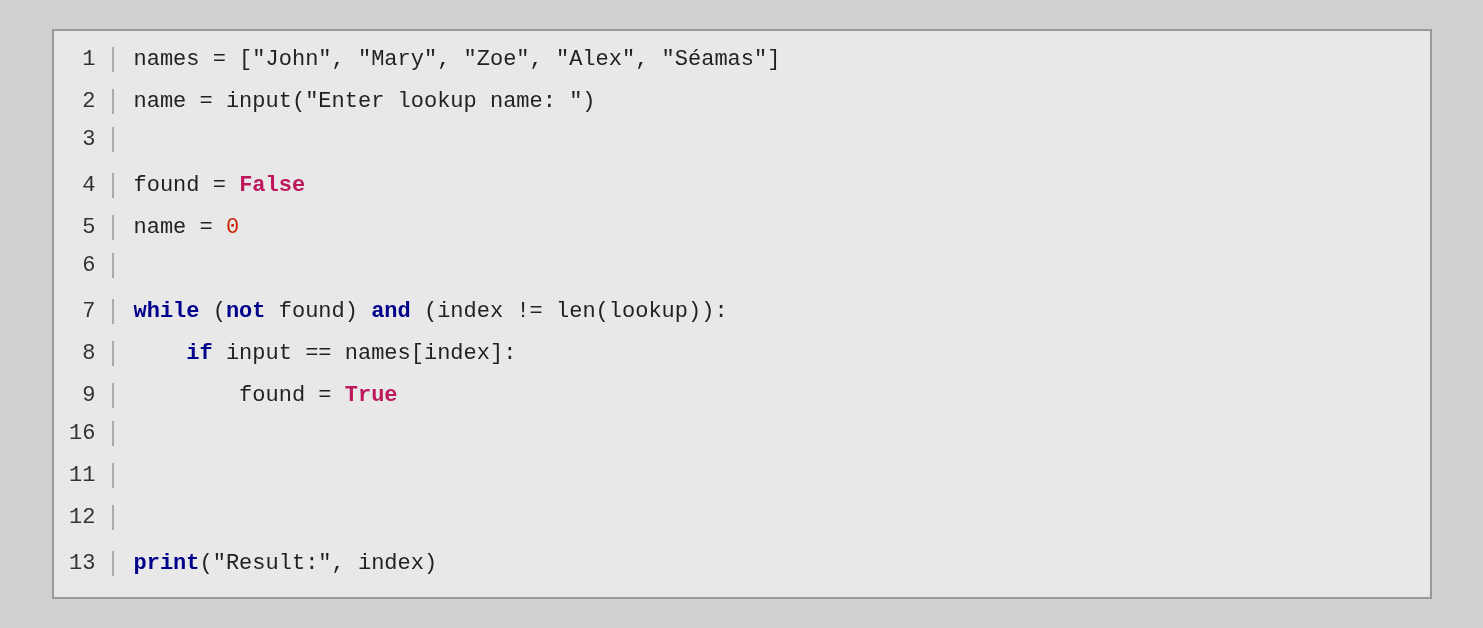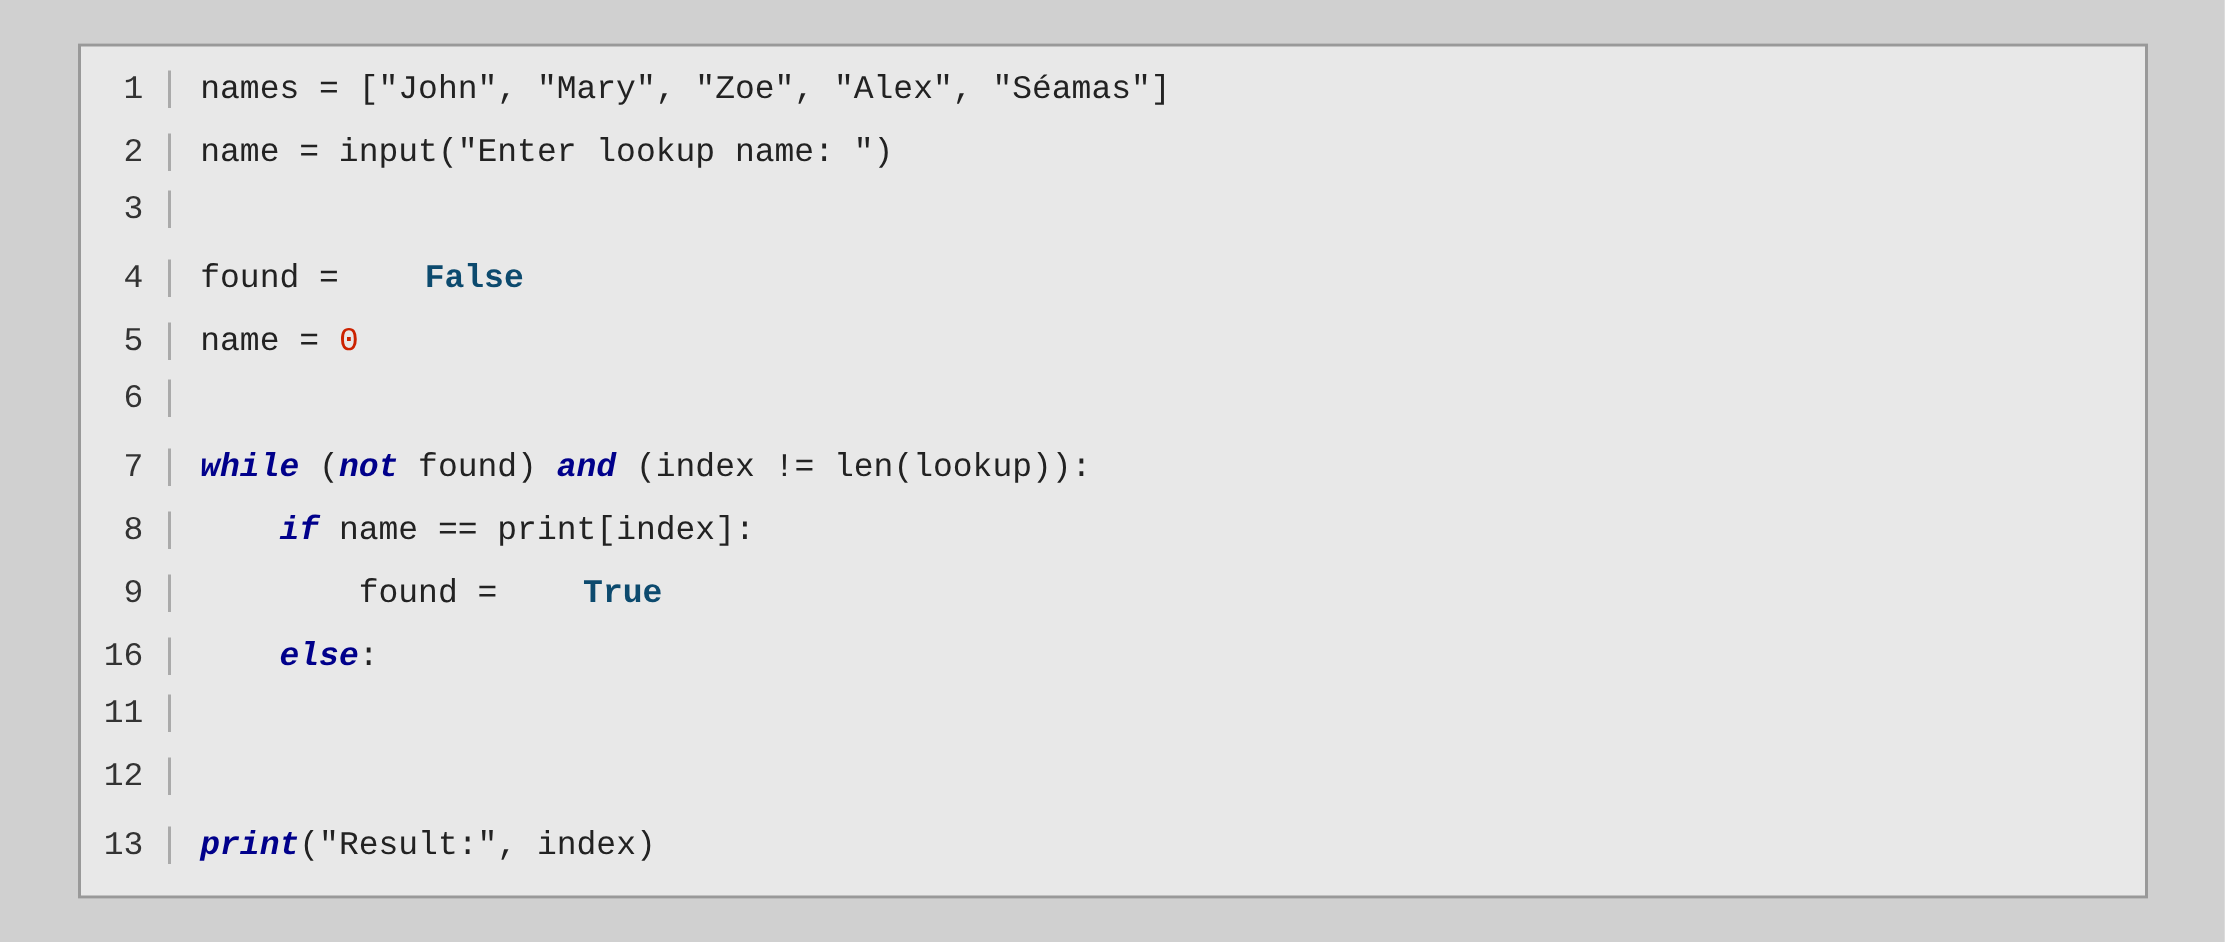--- a/index.html
+++ b/index.html
@@ -49,27 +49,25 @@
       font-size: 22px;
       line-height: 1.5;
       white-space: pre;
       color: #222;
     }
 
     
     .kw {
       color: #00008B;
       font-weight: bold;
-      font-style: italic;
     }
 
     .boolean-false {
-      color: #0c4a6e;
+      color: #be185d;
       font-weight: bold;
-      margin-left: 44px;
     }
 
     .number {
       color: #cc2200;
     }
 
     .normal {
       color: #222;
     }
   </style>
@@ -100,29 +98,28 @@
     <div class="code-line">
       <span class="line-number">6</span>
       <span class="line-content"></span>
     </div>
     <div class="code-line">
       <span class="line-number">7</span>
       <span class="line-content"><span class="kw">while</span><span class="normal"> (</span><span class="kw">not</span><span class="normal"> found) </span><span class="kw">and</span><span class="normal"> (index != len(lookup)):</span></span>
     </div>
     <div class="code-line">
       <span class="line-number">8</span>
-      <span class="line-content"><span class="normal">    </span><span class="kw">if</span><span class="normal"> name == print[index]:</span></span>
+      <span class="line-content"><span class="normal">    </span><span class="kw">if</span><span class="normal"> input == names[index]:</span></span>
     </div>
     <div class="code-line">
       <span class="line-number">9</span>
       <span class="line-content"><span class="normal">        found = </span><span class="boolean-false">True</span></span>
     </div>
     <div class="code-line">
       <span class="line-number">16</span>
-      <span class="line-content"><span class="normal">    </span><span class="kw">else</span><span class="normal">:</span></span>
     </div>
     <div class="code-line">
       <span class="line-number">11</span>
     </div>
     <div class="code-line">
       <span class="line-number">12</span>
       <span class="line-content"></span>
     </div>
     <div class="code-line">
       <span class="line-number">13</span>

